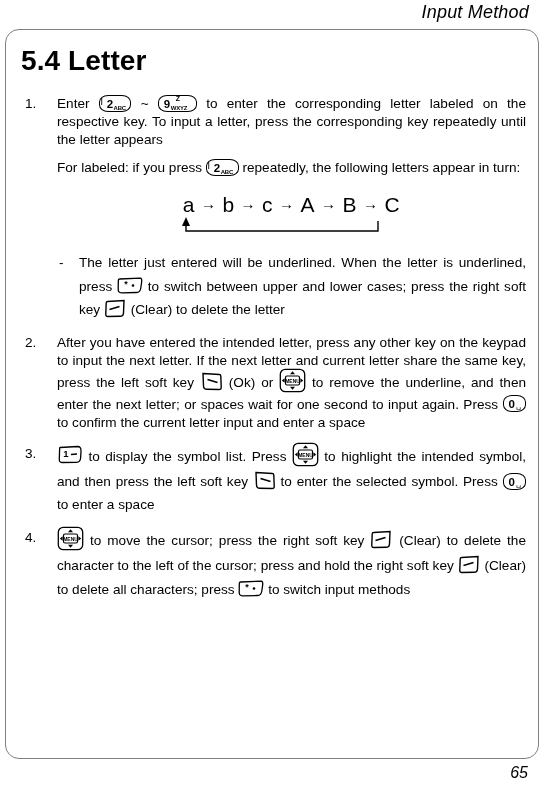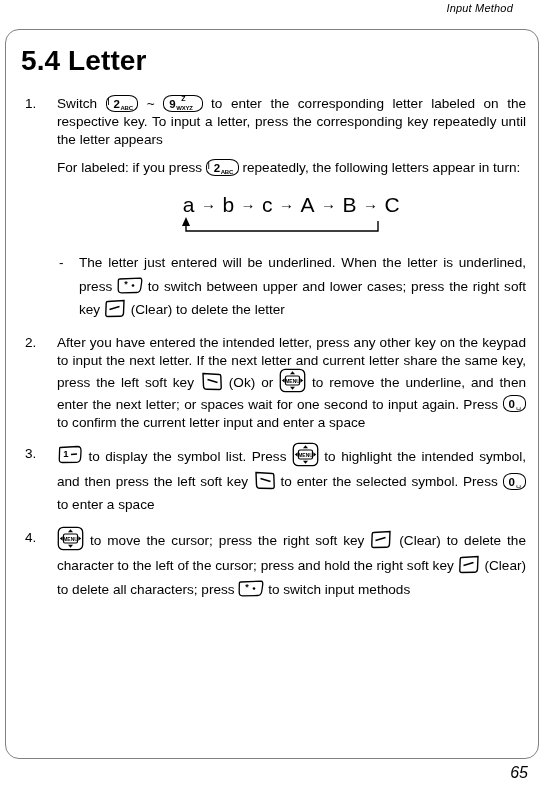--- a/index.html
+++ b/index.html
@@ -13,23 +13,23 @@
     position: relative;
     font-family: "Liberation Sans", sans-serif;
     color: #000;
     overflow: hidden;
   }
 
   
   .running-head {
     position: absolute;
     top: 2px;
-    right: 32px;
+    right: 16px;
     font-style: italic;
-    font-size: 11px;
+    font-size: 18px;
     letter-spacing: .2px;
   }
 
   
   .page-frame {
     position: absolute;
     left: 5px;
     top: 29px;
     width: 534px;
     height: 730px;
@@ -235,21 +235,21 @@
   <h1 class="section-title">5.4 Letter</h1>
 
 
   <ol class="steps">
 
     <li>
       <span class="num">1.</span>
       <div class="step-body">
 
         <p>
-          <span>Switch</span>
+          <span>Enter</span>
           
           <span class="keyglyph key-num"><span class="tick">|</span><span class="d">2</span><span class="sub">ABC</span></span>
           <span>~</span>
           
           <span class="keyglyph key-num"><span class="d">9</span><span class="sub">WXYZ</span><span class="tick" style="left:-11px;top:-6px;">Z</span></span>
           <span>to enter the corresponding letter labeled on the respective key. To input a letter, press the corresponding key repeatedly until the letter appears</span>
         </p>
 
         <p class="example">
           <span>For labeled: if you press</span>

